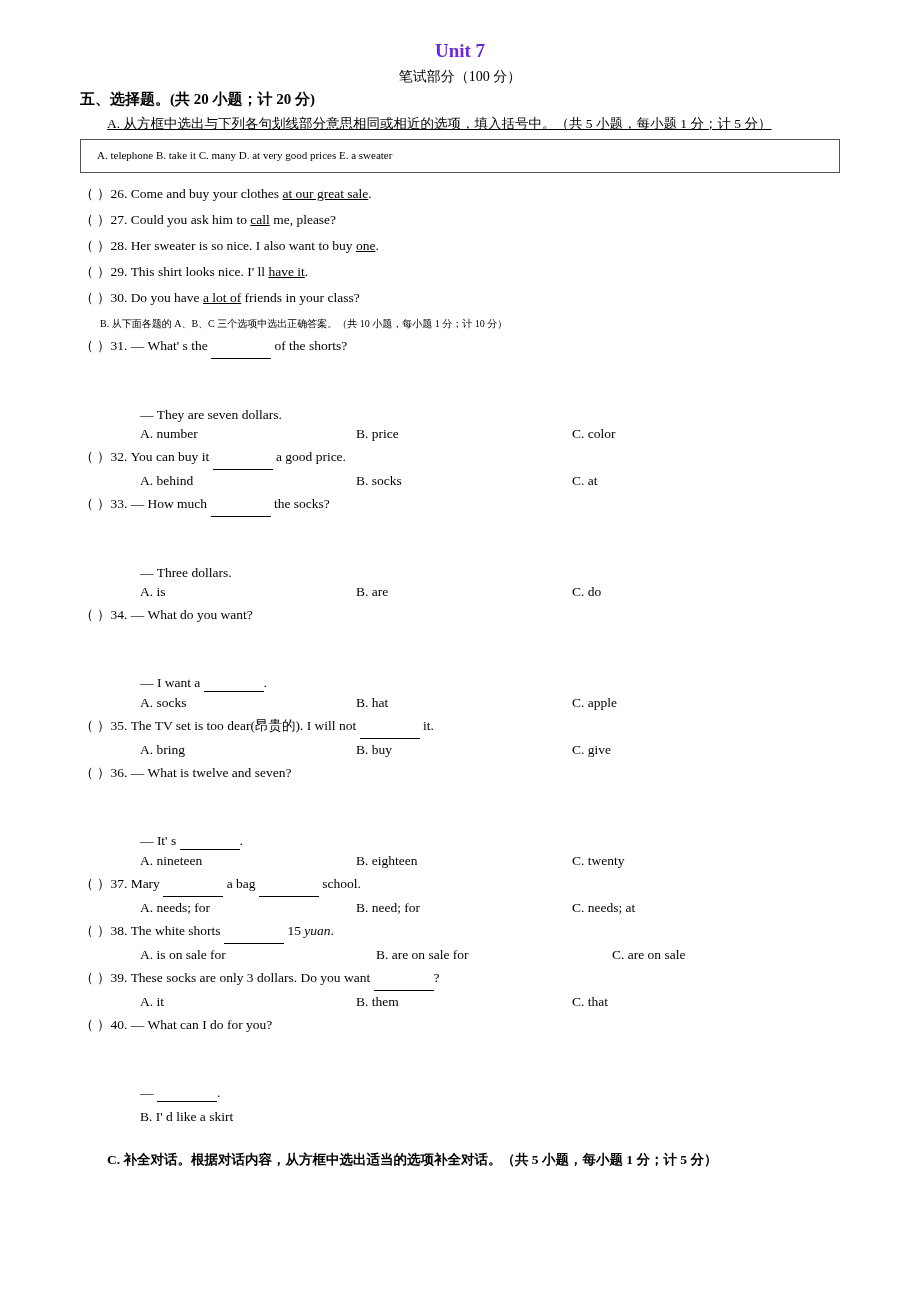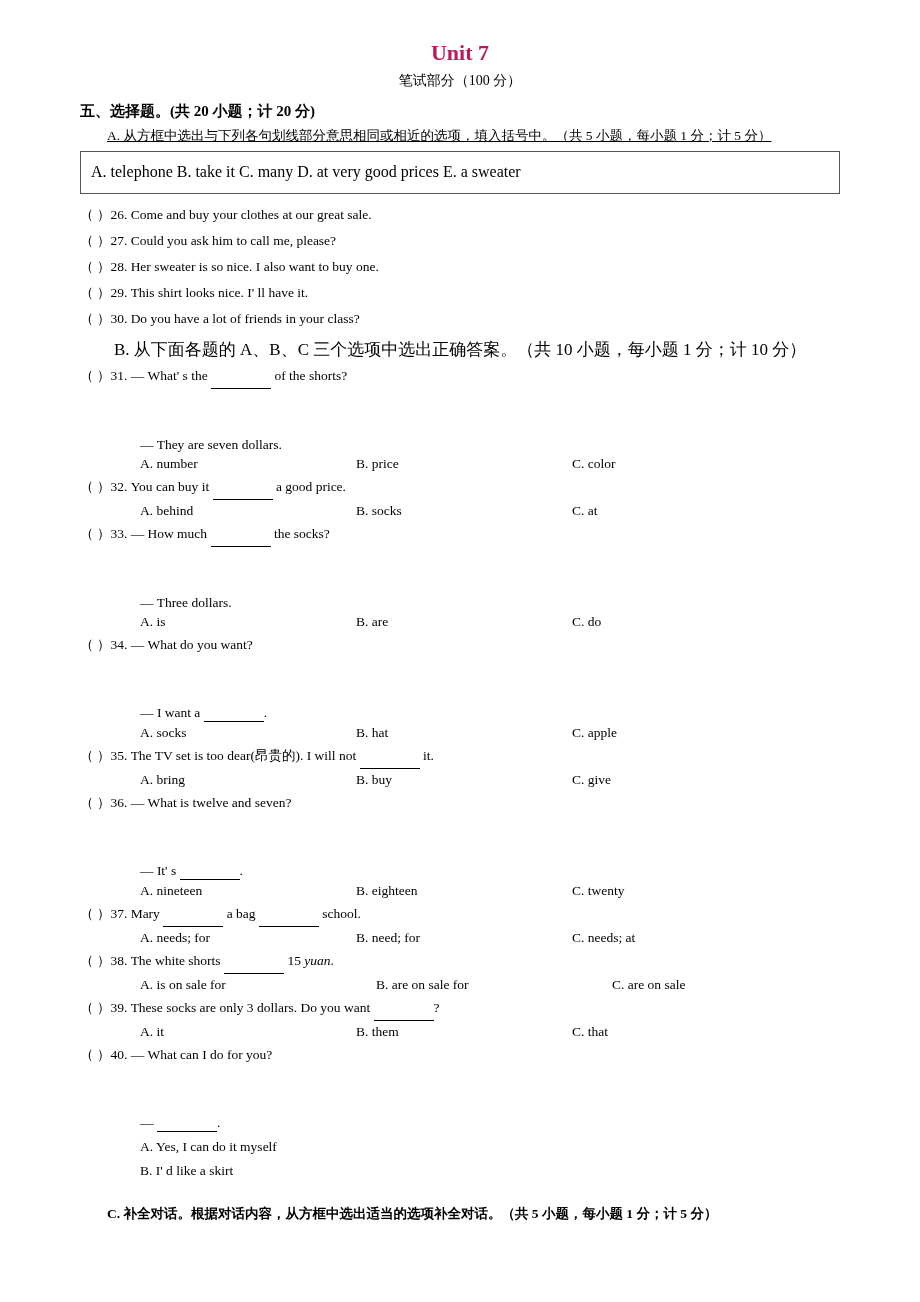--- a/index.html
+++ b/index.html
@@ -11,86 +11,87 @@
       background: #ffffff;
       font-family: "SimSun", "宋体", serif;
       font-size: 14px;
       color: #000000;
       width: 920px;
       min-height: 1302px;
       padding: 40px 80px;
     }
     .page-title {
       text-align: center;
-      font-size: 22px;
+      font-size: 19px;
       font-weight: bold;
-      color: #be185d;
+      color: #6d28d9;
       margin-bottom: 6px;
       font-family: "Times New Roman", serif;
     }
     .subtitle {
       text-align: center;
       font-size: 14px;
-      margin-bottom: 12px;
+      margin-bottom: 4px;
     }
     .section-header {
       font-size: 15px;
       font-weight: bold;
       margin-bottom: 6px;
     }
     .section-intro {
       font-size: 13.5px;
       margin-bottom: 4px;
       text-indent: 2em;
       text-decoration: underline;
     }
     .word-box {
       border: 1px solid #555;
-      padding: 6px 10px;
+      padding: 6px 16px;
       margin: 6px 0 10px 0;
-      font-size: 16px;
+      font-size: 11px;
       line-height: 1.8;
     }
     .question {
       font-size: 13.5px;
       margin-bottom: 3px;
       line-height: 1.7;
     }
     .answer-options {
       display: flex;
       gap: 16px;
       margin-bottom: 4px;
       margin-left: 60px;
       font-size: 13.5px;
     }
     .option {
       min-width: 200px;
     }
     .underline {
+      text-decoration: underline;
     }
     .blank {
       display: inline-block;
       border-bottom: 1px solid #000;
       min-width: 60px;
     }
     .italic {
       font-style: italic;
       text-align: right;
     }
     .sub-answer {
       margin-left: 60px;
       font-size: 13.5px;
       line-height: 1.8;
     }
     .sub-item {
       display: block;
       line-height: 1.8;
     }
     .section-b-header {
-      font-size: 17px;
+      font-size: 10px;
       margin-bottom: 4px;
       text-indent: 2em;
     }
     .dash-answer {
       margin-left: 60px;
       font-size: 13.5px;
       margin-bottom: 3px;
       margin-top: 48px;
     }
     .section-c-header {
@@ -182,17 +183,16 @@
 <div class="question">（  ）39. These socks are only 3 dollars. Do you want <span class="blank">&nbsp;&nbsp;&nbsp;&nbsp;&nbsp;&nbsp;&nbsp;&nbsp;</span>?</div>
 <div class="answer-options">
   <span class="option">A. it</span>
   <span class="option">B. them</span>
   <span class="option">C. that</span>
 </div>
 
 <div class="question">（  ）40. — What can I do for you?</div>
 <div class="dash-answer">— <span class="blank">&nbsp;&nbsp;&nbsp;&nbsp;&nbsp;&nbsp;&nbsp;</span>.</div>
 <div class="sub-answer">
-  <span class="sub-item">A. Yes, I can do it myself</span>
   <span class="sub-item">B. I' d like a skirt</span>
 </div>
 
 <div class="section-c-header" style="margin-top:22px;font-weight:bold;">C. 补全对话。根据对话内容，从方框中选出适当的选项补全对话。（共 5 小题，每小题 1 分；计 5 分）</div>
 
 </body></html>

